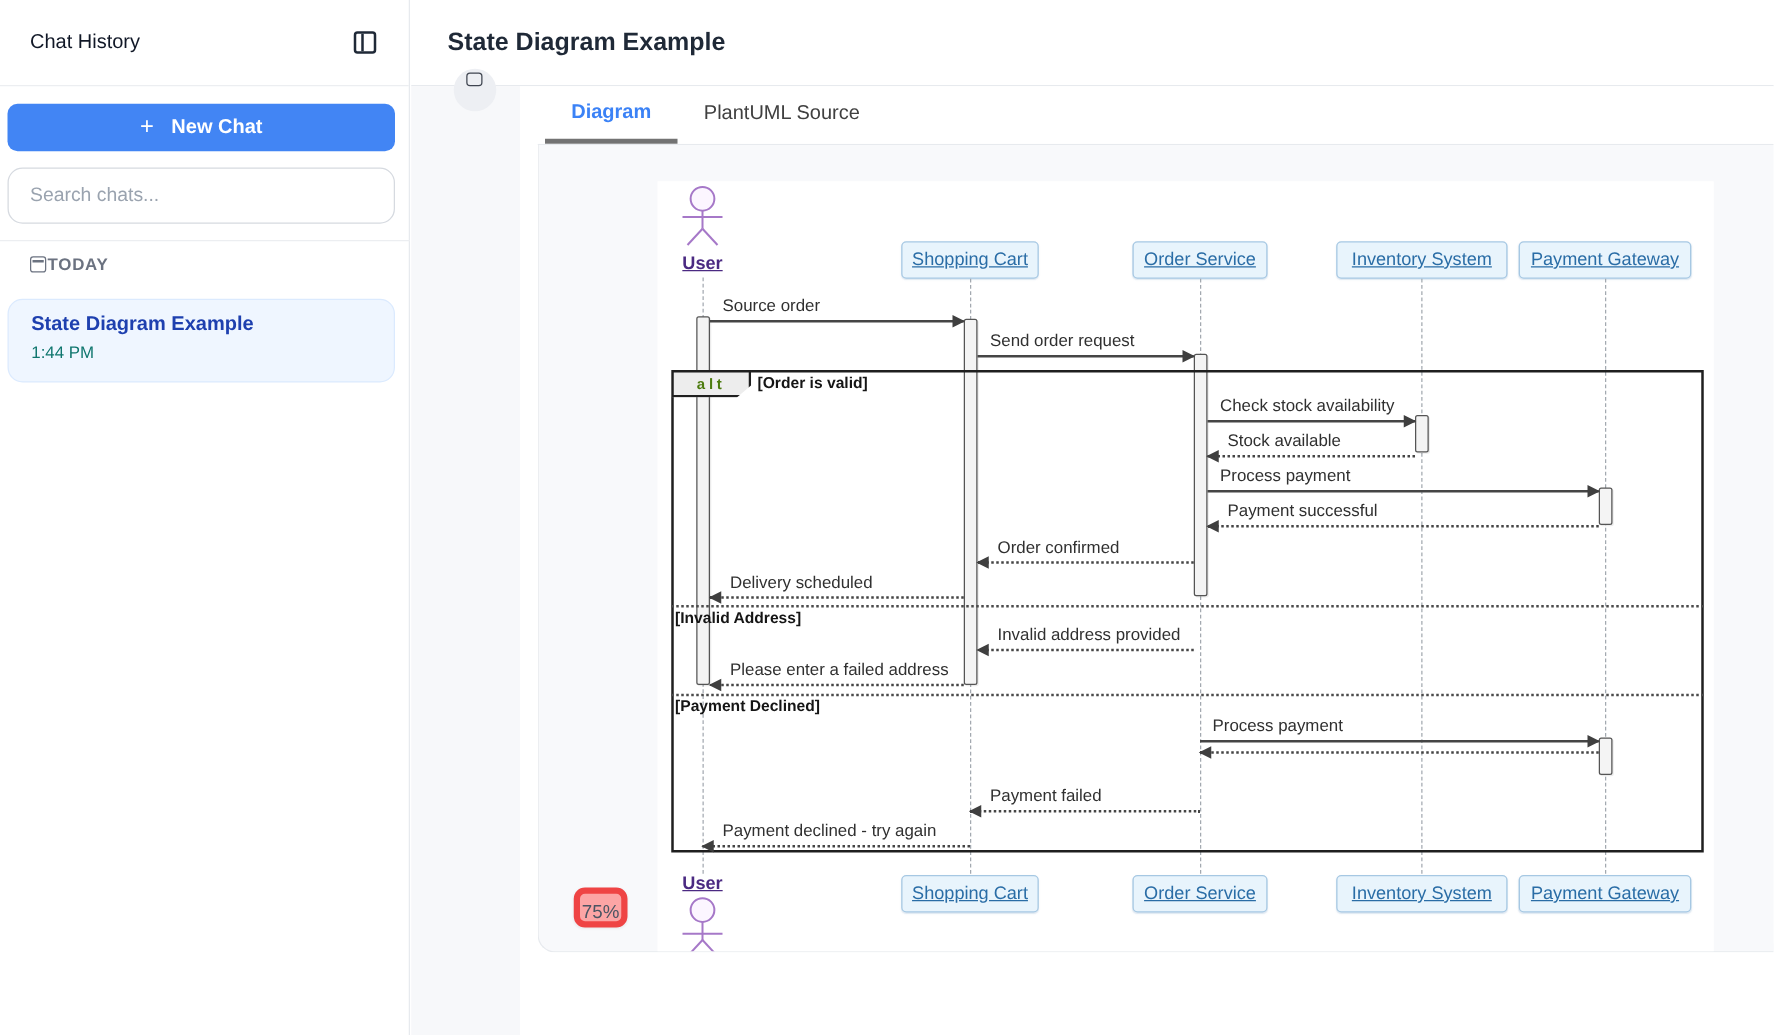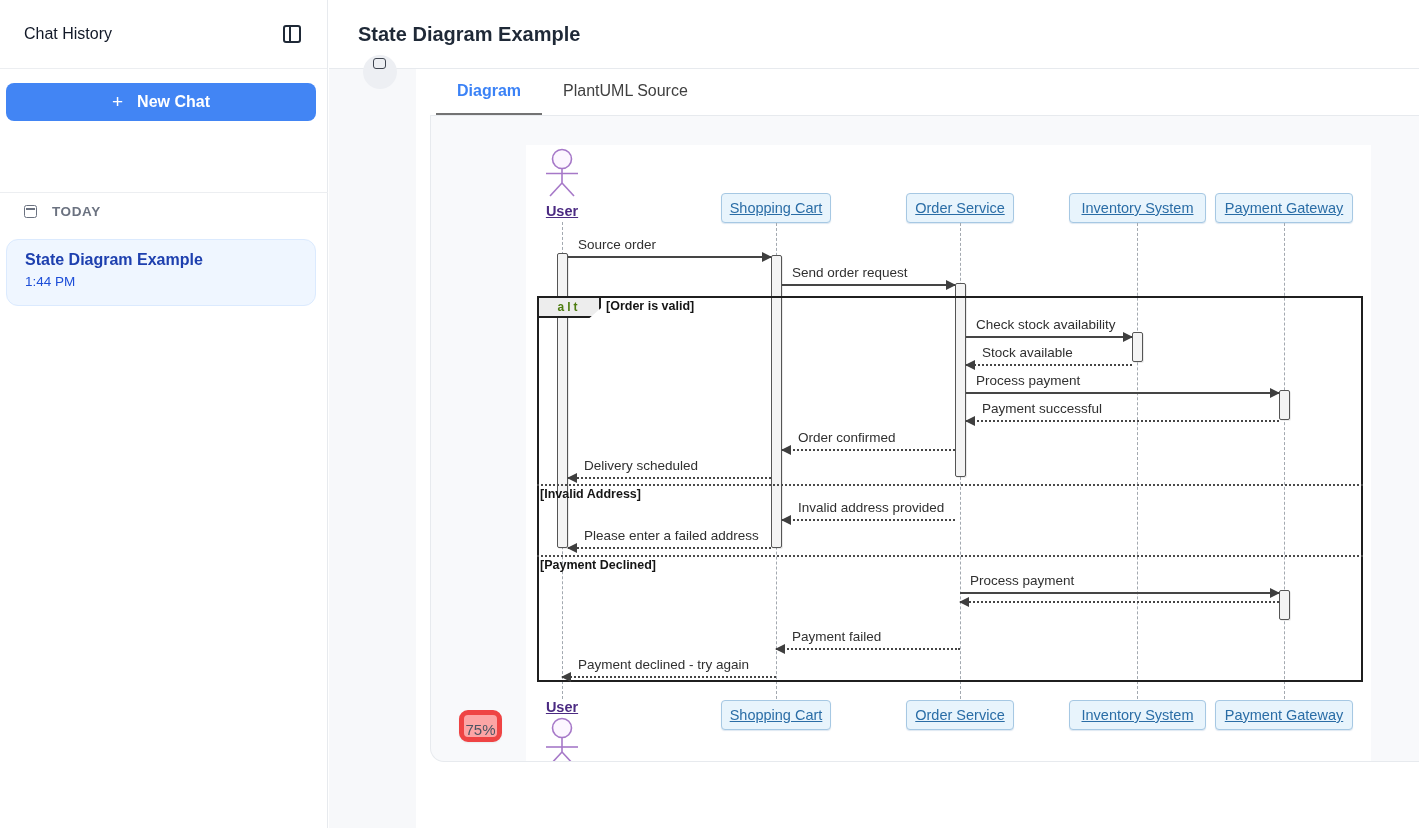--- a/index.html
+++ b/index.html
@@ -21,44 +21,44 @@
   .new-chat { position:absolute; left:6px; top:83px; width:310px; height:38px;
     background:#4285f4; border:none; border-radius:8px; color:#fff;
     font-family:"Liberation Sans",sans-serif; font-size:16px; font-weight:600;
     display:flex; align-items:center; justify-content:center; gap:14px; cursor:pointer; }
   .new-chat .plus { font-size:19px; font-weight:400; }
   .search { position:absolute; left:6px; top:134px; width:310px; height:45px;
     border:1px solid #d6dae0; border-radius:12px; padding:0 17px;
     font-family:"Liberation Sans",sans-serif; font-size:15.5px; color:#111827; outline:none; }
   .search::placeholder { color:#9aa3af; }
   .sb-divider { position:absolute; left:0; top:192px; width:328px; height:1px; background:#eceef1; }
-  .section-head { position:absolute; left:24px; top:204px; display:flex; align-items:center; gap:15px;
+  .section-head { position:absolute; left:24px; top:204px; display:flex; align-items:center; gap:1px;
     color:#6b7280; font-size:13.5px; font-weight:700; letter-spacing:.6px; }
   .cal-ic { width:13px; height:13px; border:1.7px solid #6b7280; border-radius:2.5px; position:relative; display:inline-block; }
   .cal-ic::before { content:""; position:absolute; left:1px; right:1px; top:2px; height:1.5px; background:#6b7280; }
   .chat-item { position:absolute; left:6px; top:239px; width:310px; height:67px;
     background:#eff6ff; border:1px solid #dbeafe; border-radius:12px; padding:11px 18px; cursor:pointer; }
   .chat-title { font-size:16px; font-weight:700; color:#1e40af; }
-  .chat-time { font-size:13.5px; color:#1d4ed8; margin-top:5px; }
+  .chat-time { font-size:13.5px; color:#0f766e; margin-top:5px; }
   
   .main-header { position:absolute; left:329px; top:0; width:1090px; height:69px;
     border-bottom:1px solid #e7eaee; display:flex; align-items:center; padding-left:29px; background:#fff; }
   .main-title { font-size:20px; font-weight:600; color:#1f2937; }
   
   .chat-strip { position:absolute; left:329px; top:69px; width:87px; height:759px; background:#f7f8fa; }
   .circle-btn { position:absolute; left:363px; top:55px; width:34px; height:34px; border-radius:50%;
     background:#edeff3; border:none; z-index:6; cursor:pointer; }
   .clip-ic { position:absolute; left:10px; top:3px; width:13px; height:11px;
     border:1.8px solid #3f4550; border-radius:3px; }
   
   .dpanel { position:absolute; left:416px; top:69px; width:1003px; height:759px; background:#fff; }
   .tabs { height:46px; display:flex; align-items:stretch; padding-left:20px; }
   .tab { padding:0 21px; display:flex; align-items:center; font-size:16px; font-weight:400;
     color:#404040; cursor:pointer; border-bottom:3px solid transparent; }
-  .tab.active { color:#3b82f6; font-weight:600; border-bottom:2px solid #737373; }
+  .tab.active { color:#3b82f6; font-weight:600; border-bottom:4px solid #737373; }
   .card { position:absolute; left:14px; top:46px; width:989px; height:647px;
     background:#f8f9fb; border:1px solid #e7eaee; border-right:none;
     border-bottom-left-radius:14px; overflow:hidden; }
   .zoom-badge { position:absolute; left:28px; top:594px; width:43px; height:32px; z-index:4;
     background:#fca5a5; border:5px solid #ef4444; border-radius:9px; text-align:center;
     line-height:30px; font-size:15px; color:#4b5563; box-shadow:0 1px 2px rgba(0,0,0,.06); }
   .surface { position:absolute; left:95px; top:29px; width:845px; height:618px; background:#fff; overflow:hidden; }
   
   .p-box { position:absolute; height:30px; background:#e8f4fc; border:1px solid #a6c8e3; border-radius:4px;
     display:flex; align-items:center; justify-content:center; font-size:14.5px; color:#2a6da6;
@@ -93,20 +93,21 @@
   <div class="sb-header">
     <div class="sb-title">Chat History</div>
     <button class="panel-btn">
       <span class="panel-ic"></span>
     </button>
   </div>
   <button class="new-chat">
     <span class="plus">+</span>
     <span>New Chat</span>
   </button>
+  <input class="search" placeholder="Search chats..." style="">
   <div class="sb-divider"></div>
   <div class="section-head">
     <span class="cal-ic"></span>
     <span>TODAY</span>
   </div>
   <div class="chat-item">
     <div class="chat-title">State Diagram Example</div>
     <div class="chat-time">1:44 PM</div>
   </div>
 </aside>

